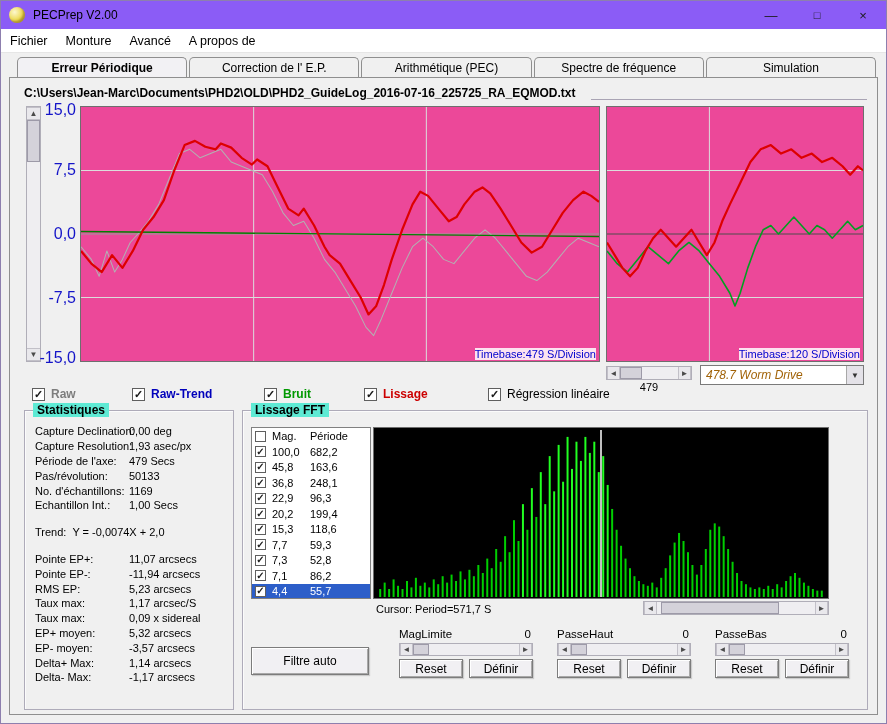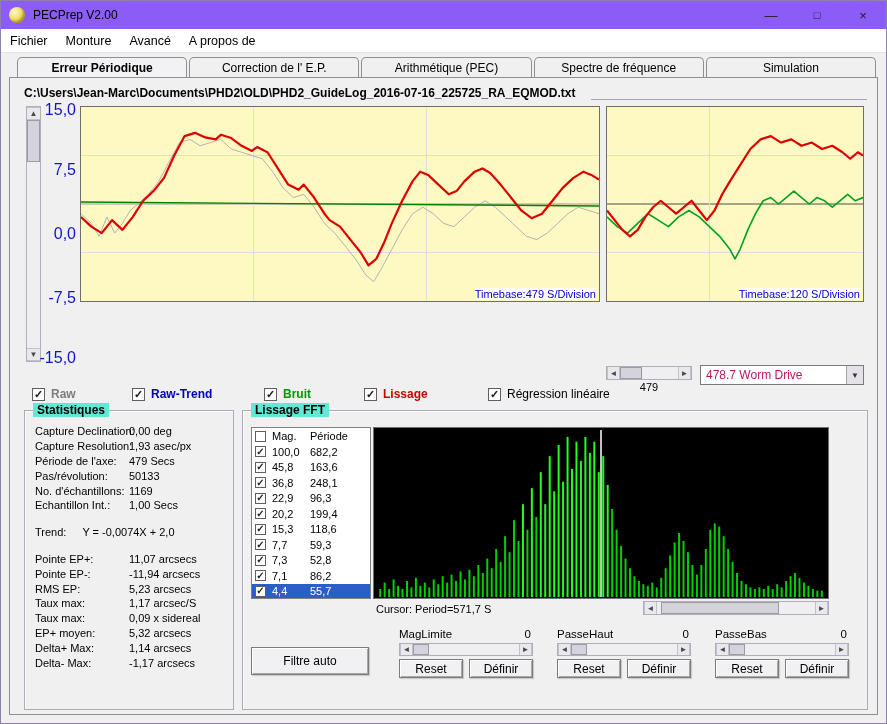--- a/index.html
+++ b/index.html
@@ -31,51 +31,51 @@
 
   
   .filepath-row { position:absolute; left:14px; top:6px; right:10px; height:16px; display:flex; align-items:flex-end;gap:8px; }
   .filepath { font-weight:bold; font-size:12px; white-space:nowrap; color:#000; }
   .filepath-line { flex:1; height:1px; background:#a9a4b4; margin-left:7px; margin-top:2px; }
 
   
   .vscroll { position:absolute; left:16px; top:28px; width:15px; height:256px; }
   .yaxis { position:absolute; left:31px; top:28px; width:38px; height:256px; }
   .yaxis .tick { position:absolute; right:3px; transform:translateY(-50%); font-size:16px; color:#1414c8; white-space:nowrap; }
-  .chart { position:absolute; top:28px; height:196px; background:#fef9c3; border:1px solid #6e6e6e;padding-left:18px; }
+  .chart { position:absolute; top:28px; height:256px; background:#ec4899; border:1px solid #6e6e6e;padding-left:18px; }
   .chart.left { left:70px; width:520px; }
   .chart.right { left:596px; width:258px; }
   .chart svg { position:absolute; left:0; top:0; width:100%; height:100%; }
   .timebase { position:absolute; right:3px; bottom:1px; font-size:11px; color:#0000cd; background:rgba(255,255,255,.85); z-index:3; }
 
   .hs1 { position:absolute; left:596px; top:288px; width:86px; height:14px; }
   .scroll-value { position:absolute; left:596px; top:303px; width:86px; text-align:center; font-size:11px; color:#000; }
   .combo { position:absolute; left:690px; top:287px; width:164px; height:20px; background:#fff; border:1px solid #7a7a7a; display:flex; align-items:center; }
-  .combo-text { flex:1; padding-left:5px; font-size:12px; white-space:nowrap; color:#be185d; }
+  .combo-text { flex:1; padding-left:5px; font-size:12px; white-space:nowrap; color:#a16207;font-style:italic; }
   .combo-btn { width:17px; height:100%; background:#e4e2e8; border-left:1px solid #a8a8a8; display:flex; align-items:center; justify-content:center; font-size:8px; color:#333; }
 
   
   .toggle { position:absolute; top:308px; height:16px; display:flex; align-items:center; gap:6px; }
   .toggle .lbl { font-size:12px; white-space:nowrap; }
 
   
   .cb { width:13px; height:13px; background:#fff; border:1px solid #5f5f5f; display:inline-flex; align-items:center; justify-content:center;
         font-size:11px; line-height:11px; color:#1a1a1a; font-weight:bold; flex:0 0 auto; }
   .cb.small { width:11px; height:11px; font-size:10px; line-height:10px; }
 
   
   .frame { position:absolute; top:332px; height:300px; border:1px solid #aeabb9; box-shadow: inset 1px 1px 0 #fbfbfb; }
   .frame.stats { left:14px; width:210px; }
   .frame.fft { left:232px; width:626px; }
   .frame-caption { position:absolute; top:-8px; left:8px; background:#5eead4; padding:0 4px; font-size:12px; font-weight:bold; color:#000; }
 
   .stats-rows { position:absolute; left:10px; top:13px; right:4px; bottom:4px; font-size:11px; color:#000; }
   .stat-row { display:flex; height:14.8px; align-items:center; }
   .stat-label { width:94px; flex:0 0 auto; white-space:nowrap; }
-  .stat-row.inline .stat-label { width:auto; margin-right:16px; }
+  .stat-row.inline .stat-label { width:auto; margin-right:6px; }
   .stat-value { white-space:nowrap; }
 
   
   .fft-table { position:absolute; left:8px; top:16px; width:120px; height:172px; background:#fff; border:1px solid #808080; font-size:11px; overflow:hidden; }
   .fft-row { display:grid; grid-template-columns:17px 38px auto; align-items:center; height:15.5px; padding-left:3px; color:#000; }
   .fft-row.header { height:16px; }
   .fft-row.sel { background:#2c5ec9; color:#fff; }
 
   .spectrum { position:absolute; left:130px; top:16px; width:456px; height:172px; background:#000; border:1px solid #6e6e6e; }
   .spectrum svg { position:absolute; left:0; top:0; width:100%; height:100%; }
@@ -249,20 +249,24 @@
             <span class="stat-label">Taux max:</span>
             <span class="stat-value">1,17 arcsec/S</span>
           </div>
           <div class="stat-row">
             <span class="stat-label">Taux max:</span>
             <span class="stat-value">0,09 x sidereal</span>
           </div>
           <div class="stat-row">
             <span class="stat-label">EP+ moyen:</span>
             <span class="stat-value">5,32 arcsecs</span>
+          </div>
+          <div class="stat-row">
+            <span class="stat-label">EP- moyen:</span>
+            <span class="stat-value">-3,57 arcsecs</span>
           </div>
           <div class="stat-row">
             <span class="stat-label">Delta+ Max:</span>
             <span class="stat-value">1,14 arcsecs</span>
           </div>
           <div class="stat-row">
             <span class="stat-label">Delta- Max:</span>
             <span class="stat-value">-1,17 arcsecs</span>
           </div>
         </div>

